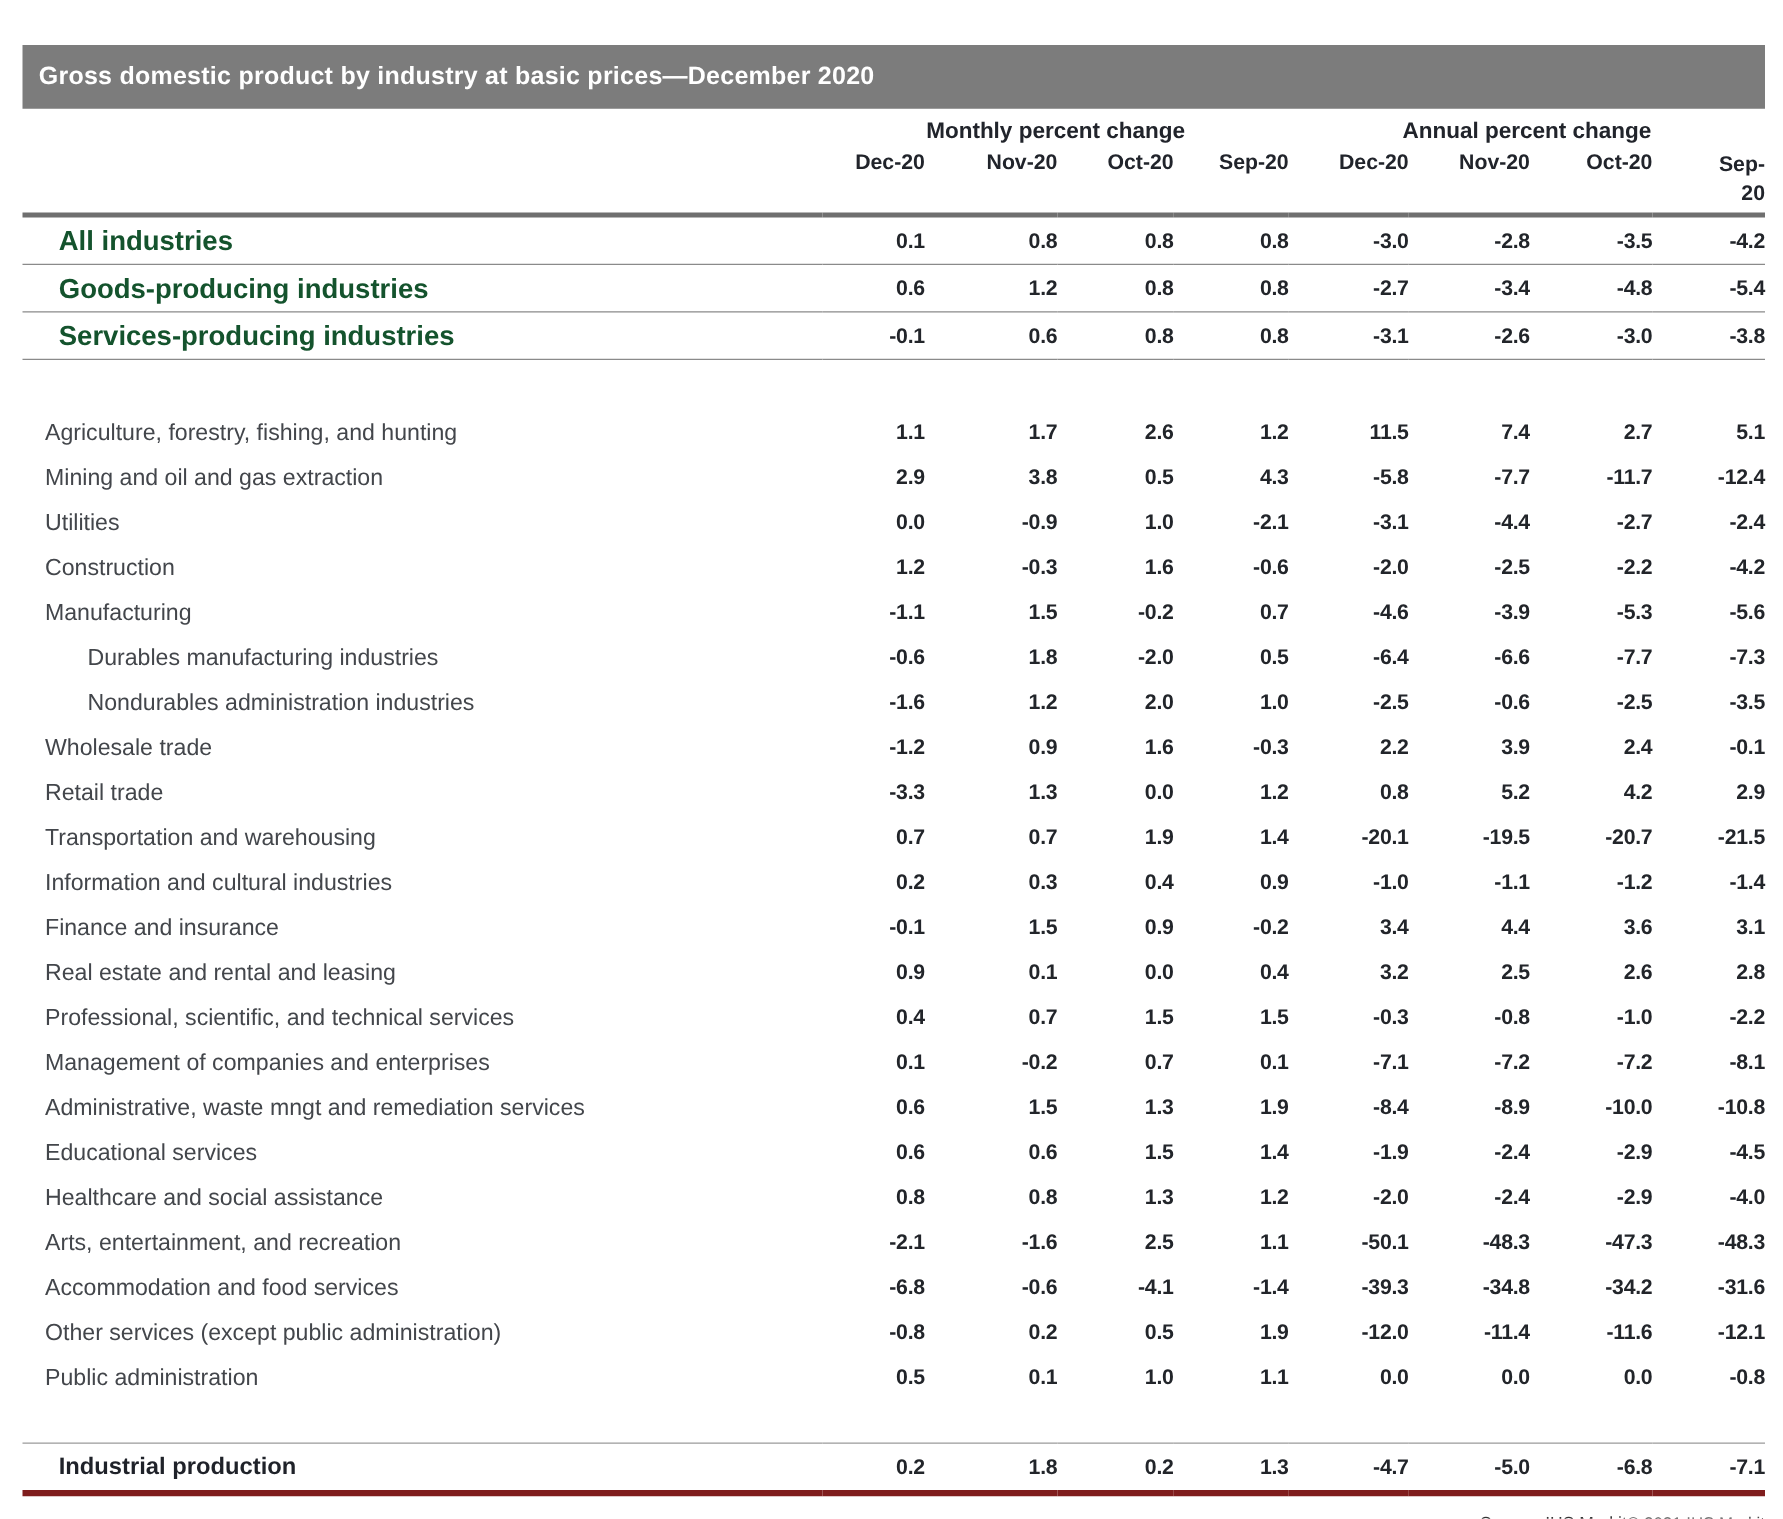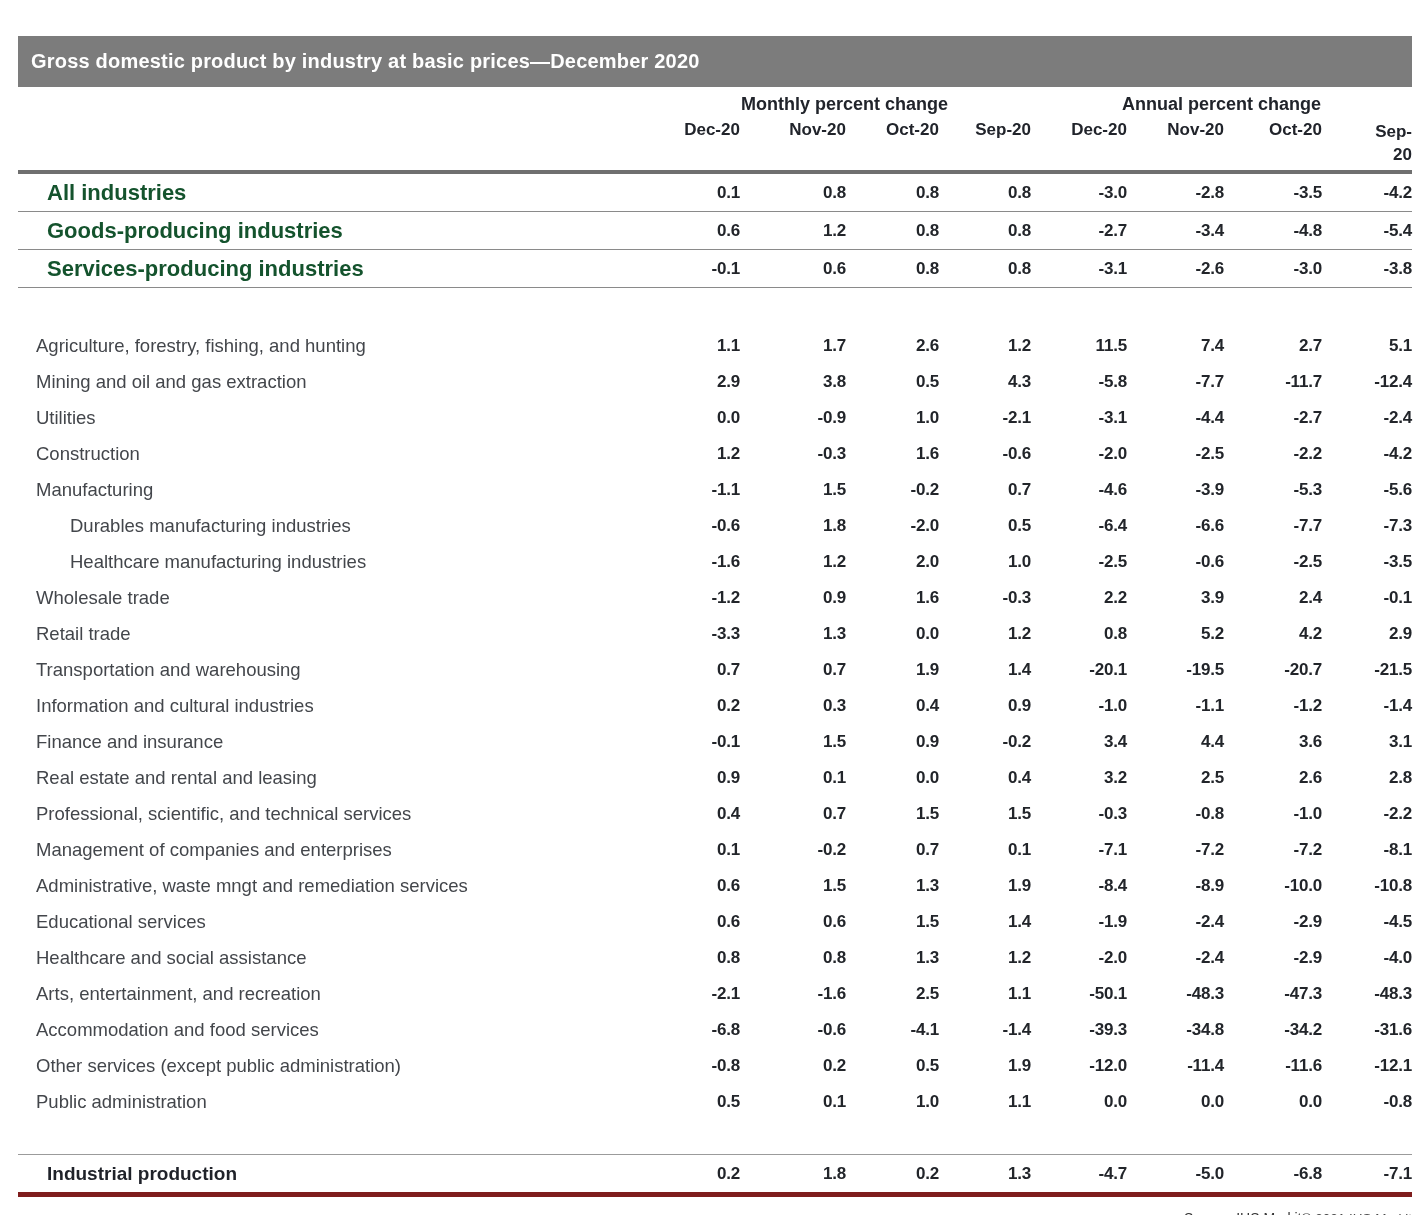--- a/index.html
+++ b/index.html
@@ -172,21 +172,21 @@
           <td class="num">-0.6</td>
           <td class="num">1.8</td>
           <td class="num">-2.0</td>
           <td class="num">0.5</td>
           <td class="num">-6.4</td>
           <td class="num">-6.6</td>
           <td class="num">-7.7</td>
           <td class="num">-7.3</td>
         </tr>
         <tr class="indent">
-          <td class="lbl">Healthcare manufacturing industries</td>
+          <td class="lbl">Nondurables administration industries</td>
           <td class="num">-1.6</td>
           <td class="num">1.2</td>
           <td class="num">2.0</td>
           <td class="num">1.0</td>
           <td class="num">-2.5</td>
           <td class="num">-0.6</td>
           <td class="num">-2.5</td>
           <td class="num">-3.5</td>
         </tr>
         <tr>

